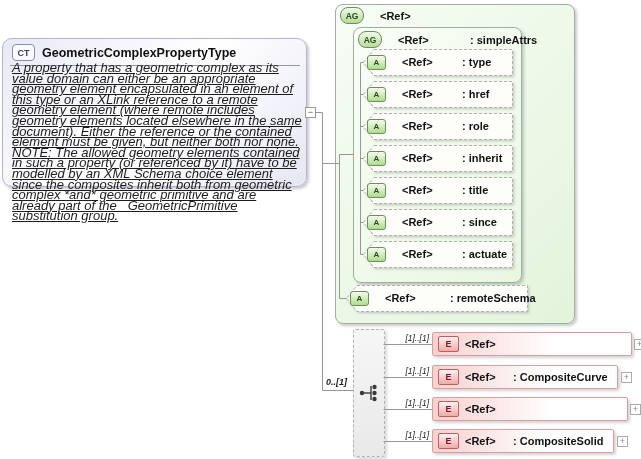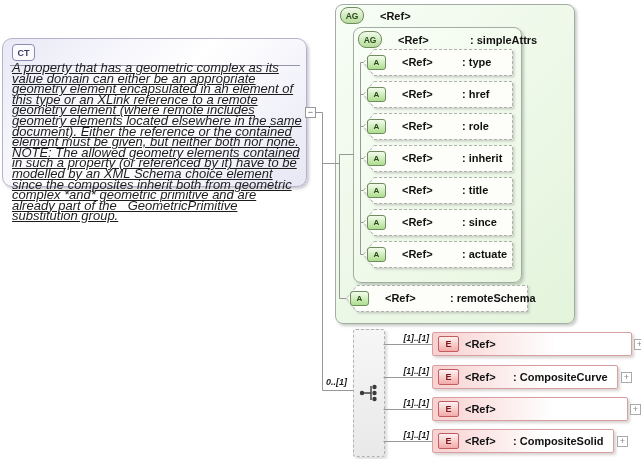--- a/index.html
+++ b/index.html
@@ -81,38 +81,39 @@
   .ref-w42{display:inline-block;width:42px;}
   .collapse-box{
     left:305px;top:107px;width:11px;height:11px;border:1px solid #999;background:#fff;
     color:#555;font-size:9px;line-height:9px;text-align:center;box-sizing:border-box;
   }
   .plus-box{
     width:11px;height:11px;border:1px solid #aaa;background:#fff;
     color:#888;font-size:9px;line-height:9px;text-align:center;box-sizing:border-box;
   }
   .card-label{
-    font-style:italic;font-weight:700;font-size:8.5px;color:#1a1a1a;
+    font-style:italic;font-weight:400;font-size:8.5px;color:#1a1a1a;
     width:36px;text-align:right;white-space:nowrap;
   }
   .choice-card{left:326px;top:377px;width:26px;
     font-style:italic;font-weight:600;font-size:9px;color:#1a1a1a;}
   svg.overlay{position:absolute;left:0;top:0;pointer-events:none;}
 </style>
 </head>
 <body>
 
 <div id="canvas">
 
   <div class="abs green-box ag-outer"></div>
   <div class="abs green-box ag-inner"></div>
 
   <div class="abs ct-box">
     <div class="abs ct-title-row">
       <div class="ct-badge">CT</div>
+      <div class="ct-title">GeometricComplexPropertyType</div>
     </div>
     <div class="abs ct-sep"></div>
     <div class="abs ct-annotation">
       <div>A property that has a geometric complex as its value domain can either be an appropriate geometry element encapsulated in an element of this type or an XLink reference to a remote geometry element (where remote includes geometry elements located elsewhere in the same document). Either the reference or the contained element must be given, but neither both nor none.</div>
       <div>NOTE: The allowed geometry elements contained in such a property (or referenced by it) have to be modelled by an XML Schema choice element since the composites inherit both from geometric complex *and* geometric primitive and are already part of the _GeometricPrimitive substitution group.</div>
     </div>
   </div>
 
   <div class="abs choice-box">
     <svg width="22" height="22" viewBox="0 0 22 22">

